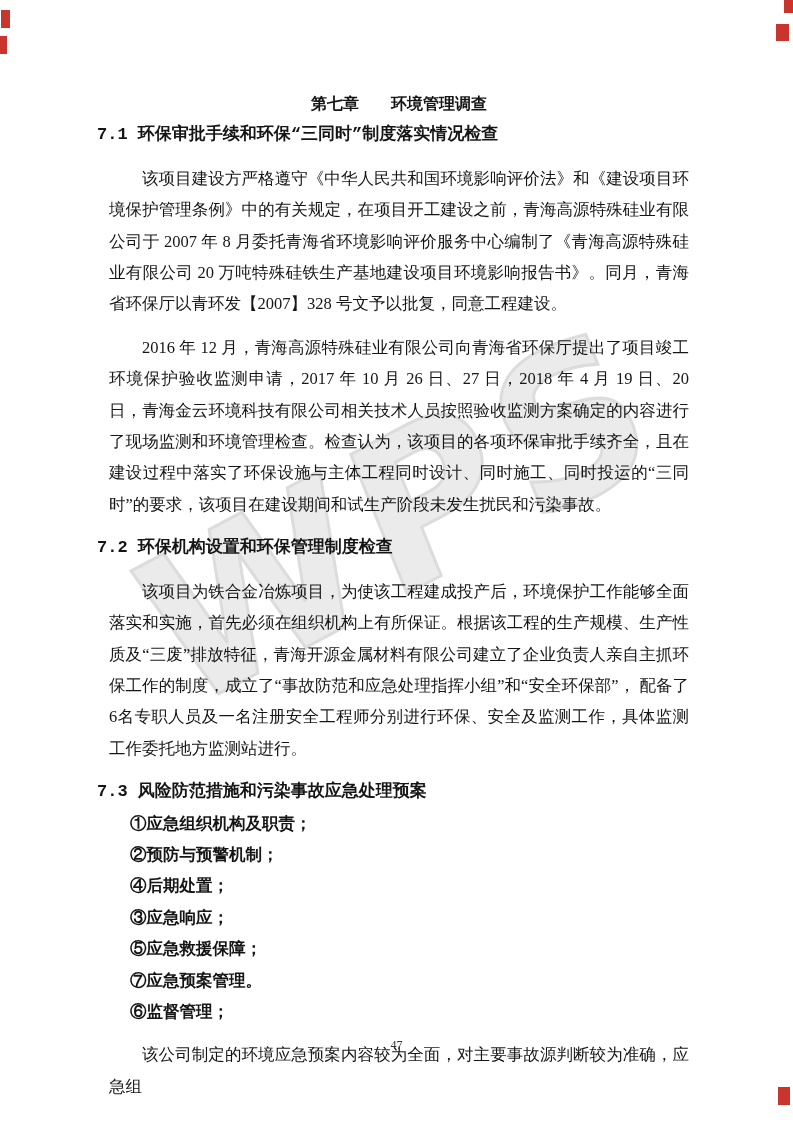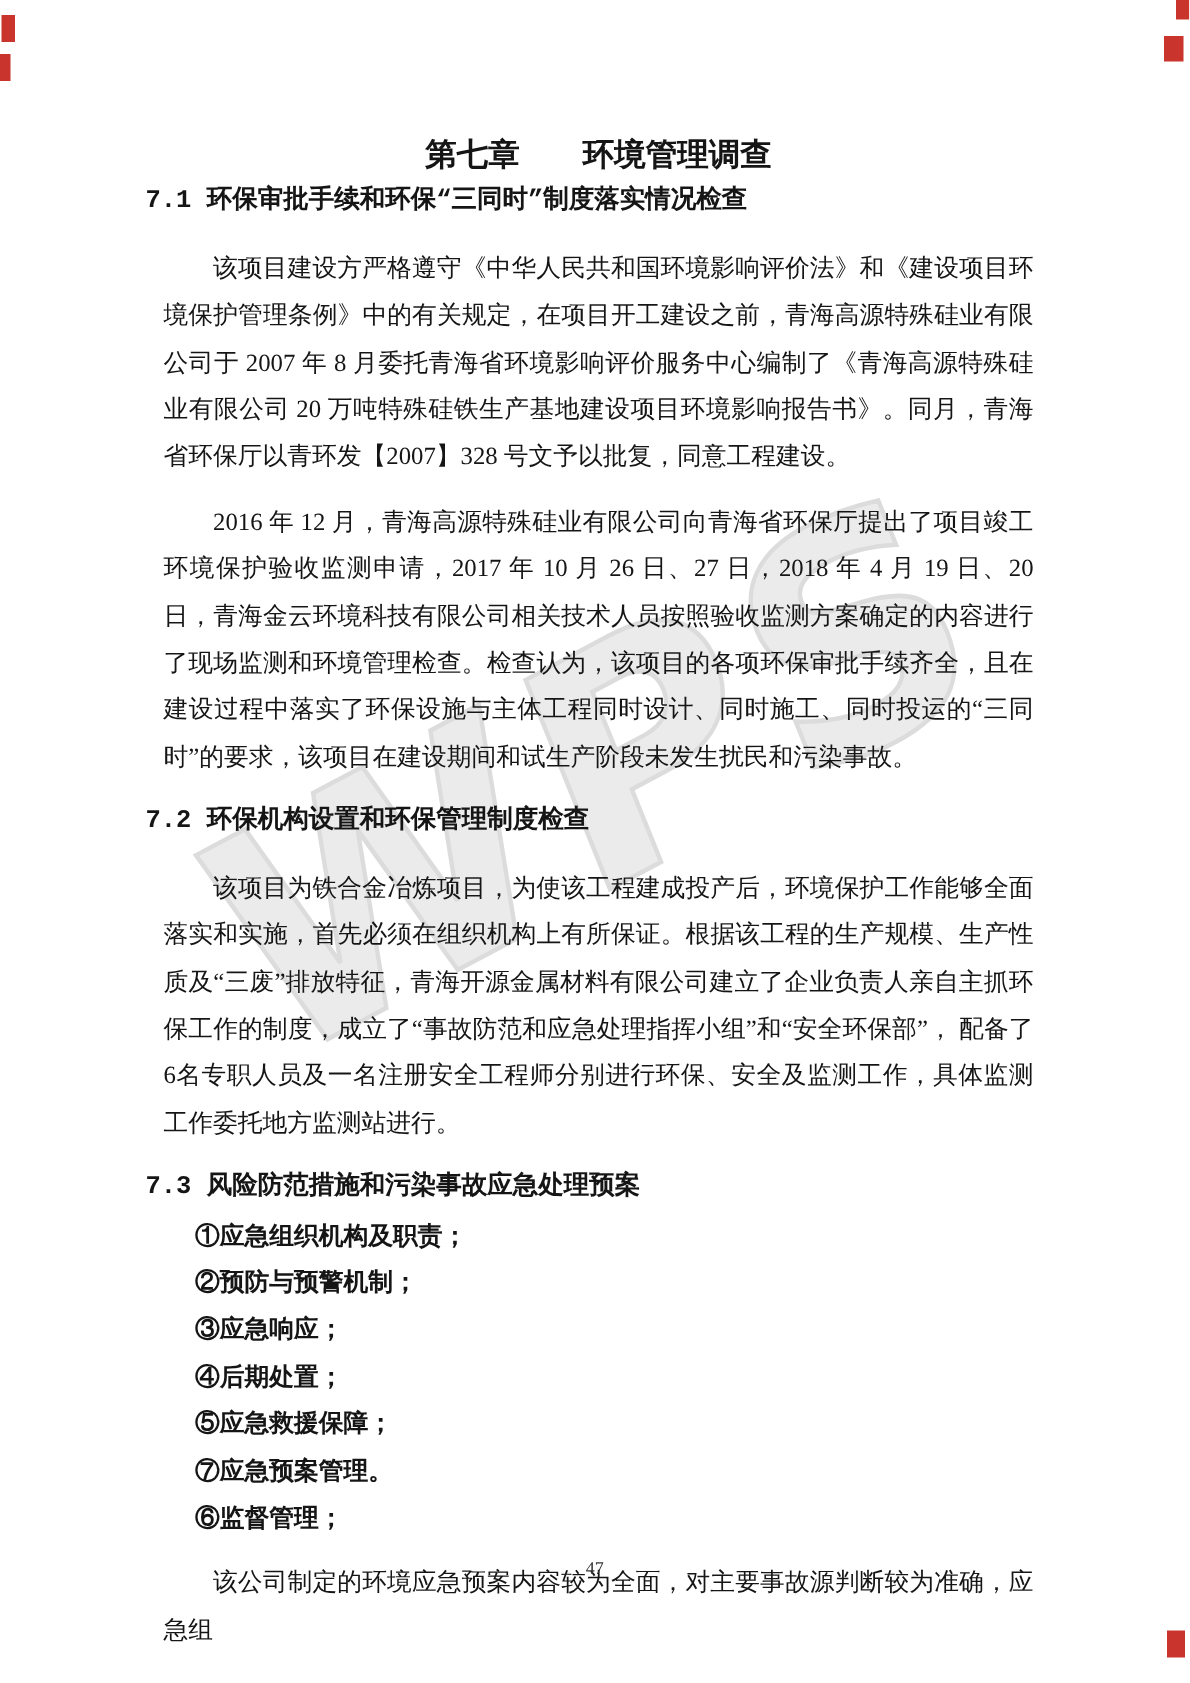--- a/index.html
+++ b/index.html
@@ -37,21 +37,21 @@
     width: 604px;
     font-size: 16.5px;
     line-height: 31.4px;
     text-align: justify;
     z-index: 1;
   }
   .doc-title {
     text-align: center;
     font-family: "Liberation Sans", "DejaVu Sans", sans-serif;
     font-weight: bold;
-    font-size: 21px;
+    font-size: 16px;
     margin: 0;
   }
   .section-heading {
     font-family: Liberation Mono, monospace;
     font-weight: bold;
     font-size: 17px;
     text-align: left;
     margin: 0;
   }
   .para { margin: 12px; text-indent: 33px; }
@@ -94,22 +94,22 @@
     <p class="para">该项目建设方严格遵守《中华人民共和国环境影响评价法》和《建设项目环境保护管理条例》中的有关规定，在项目开工建设之前，青海高源特殊硅业有限公司于 2007 年 8 月委托青海省环境影响评价服务中心编制了《青海高源特殊硅业有限公司 20 万吨特殊硅铁生产基地建设项目环境影响报告书》。同月，青海省环保厅以青环发【2007】328 号文予以批复，同意工程建设。</p>
     <p class="para">2016 年 12 月，青海高源特殊硅业有限公司向青海省环保厅提出了项目竣工环境保护验收监测申请，2017 年 10 月 26 日、27 日，2018 年 4 月 19 日、20 日，青海金云环境科技有限公司相关技术人员按照验收监测方案确定的内容进行了现场监测和环境管理检查。检查认为，该项目的各项环保审批手续齐全，且在建设过程中落实了环保设施与主体工程同时设计、同时施工、同时投运的“三同时”的要求，该项目在建设期间和试生产阶段未发生扰民和污染事故。</p>
 
     <p class="section-heading">7.2 环保机构设置和环保管理制度检查</p>
     <p class="para">该项目为铁合金冶炼项目，为使该工程建成投产后，环境保护工作能够全面落实和实施，首先必须在组织机构上有所保证。根据该工程的生产规模、生产性质及“三废”排放特征，青海开源金属材料有限公司建立了企业负责人亲自主抓环保工作的制度，成立了“事故防范和应急处理指挥小组”和“安全环保部”， 配备了6名专职人员及一名注册安全工程师分别进行环保、安全及监测工作，具体监测工作委托地方监测站进行。</p>
 
     <p class="section-heading">7.3 风险防范措施和污染事故应急处理预案</p>
 
     <p class="list-line">①应急组织机构及职责；</p>
     <p class="list-line">②预防与预警机制；</p>
+    <p class="list-line">④后期处置；</p>
     <p class="list-line">③应急响应；</p>
-    <p class="list-line">④后期处置；</p>
     <p class="list-line">⑤应急救援保障；</p>
     <p class="list-line">⑦应急预案管理。</p>
     <p class="list-line">⑥监督管理；</p>
 
     <p class="para">该公司制定的环境应急预案内容较为全面，对主要事故源判断较为准确，应急组</p>
 
   </div>
 
   <div class="page-number">47</div>
 

